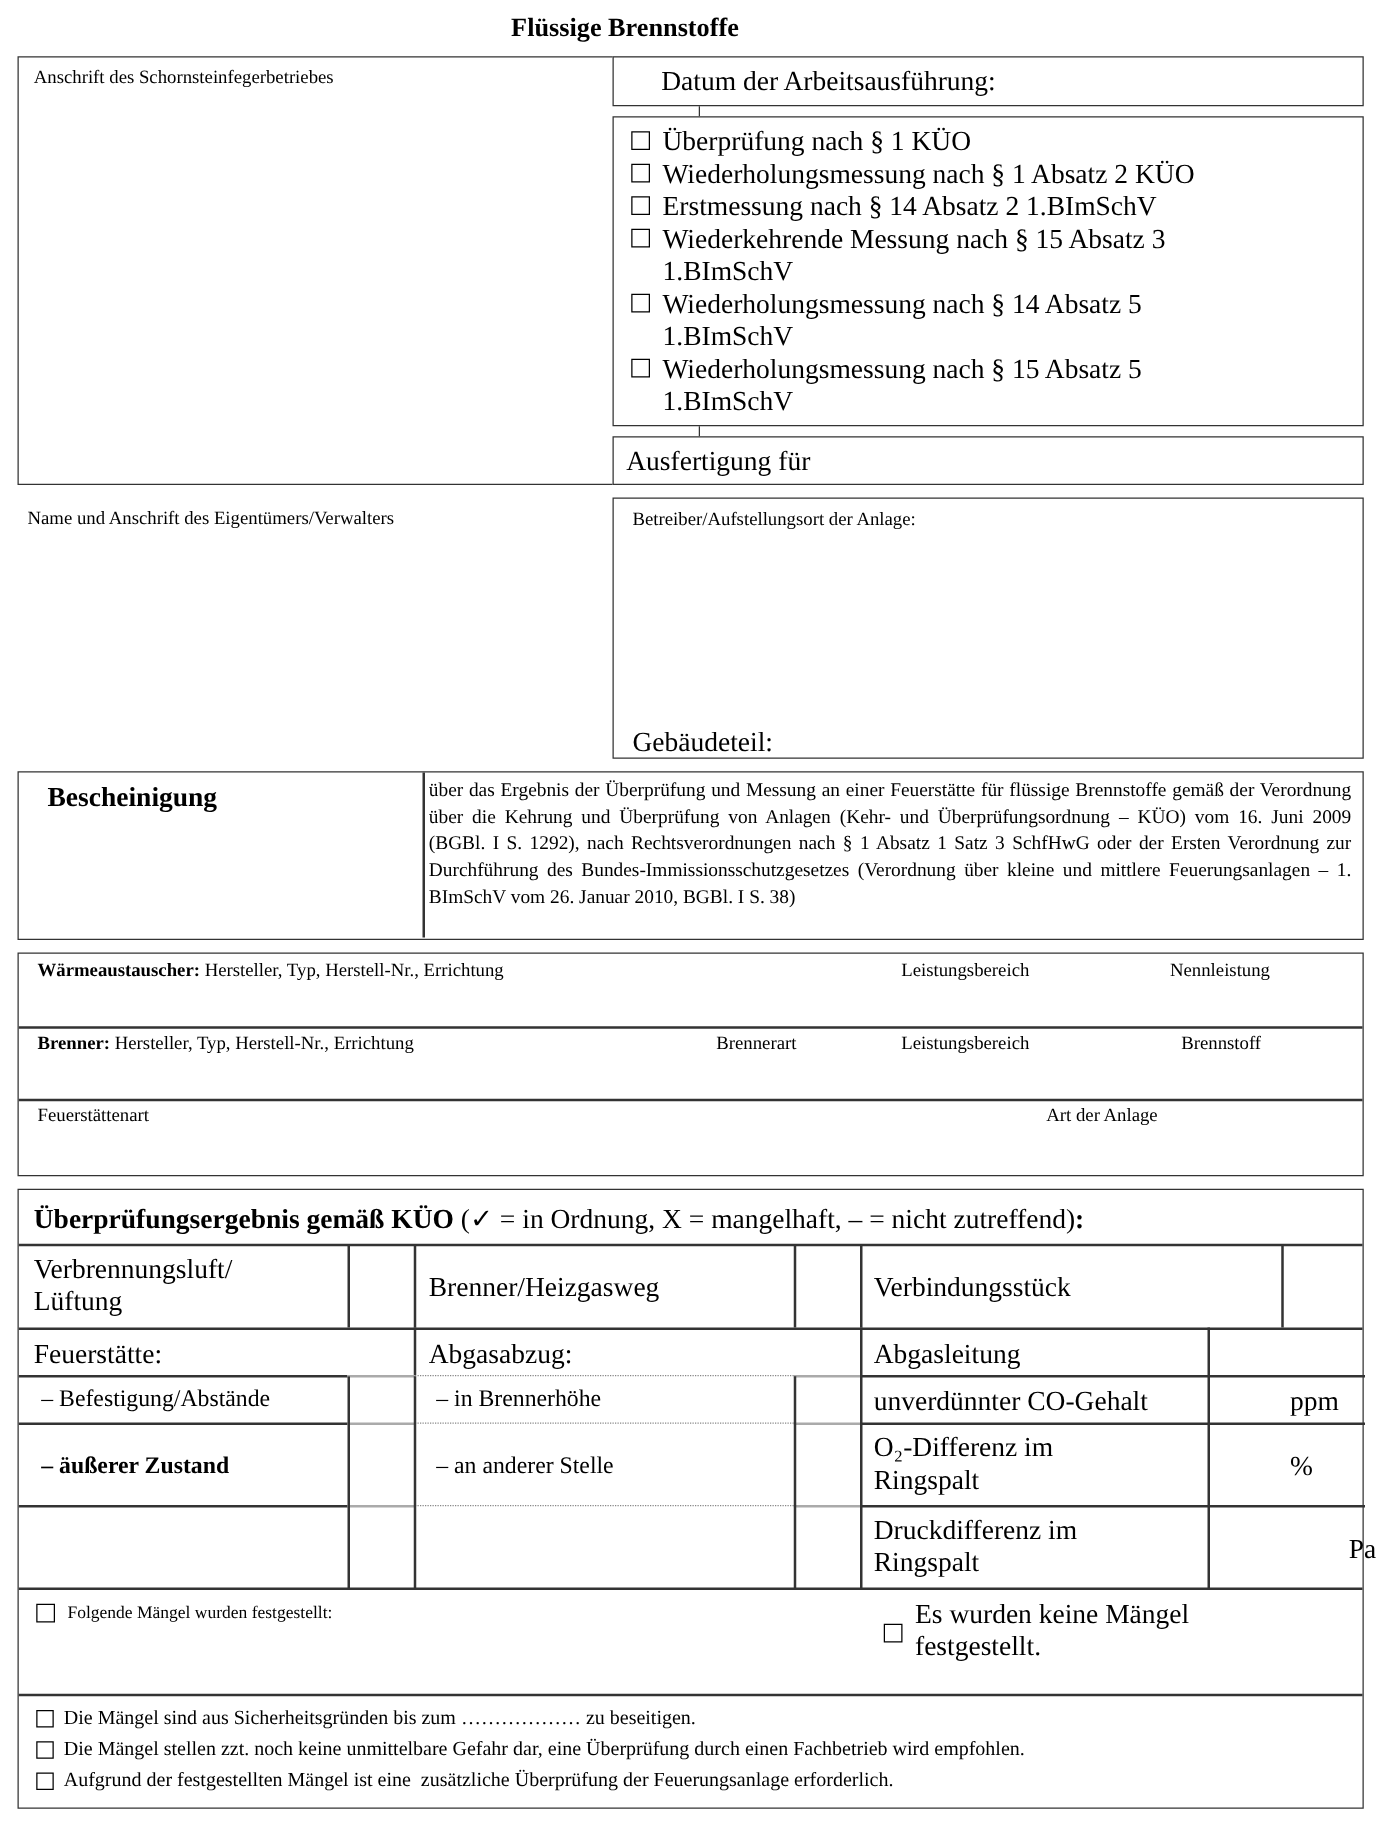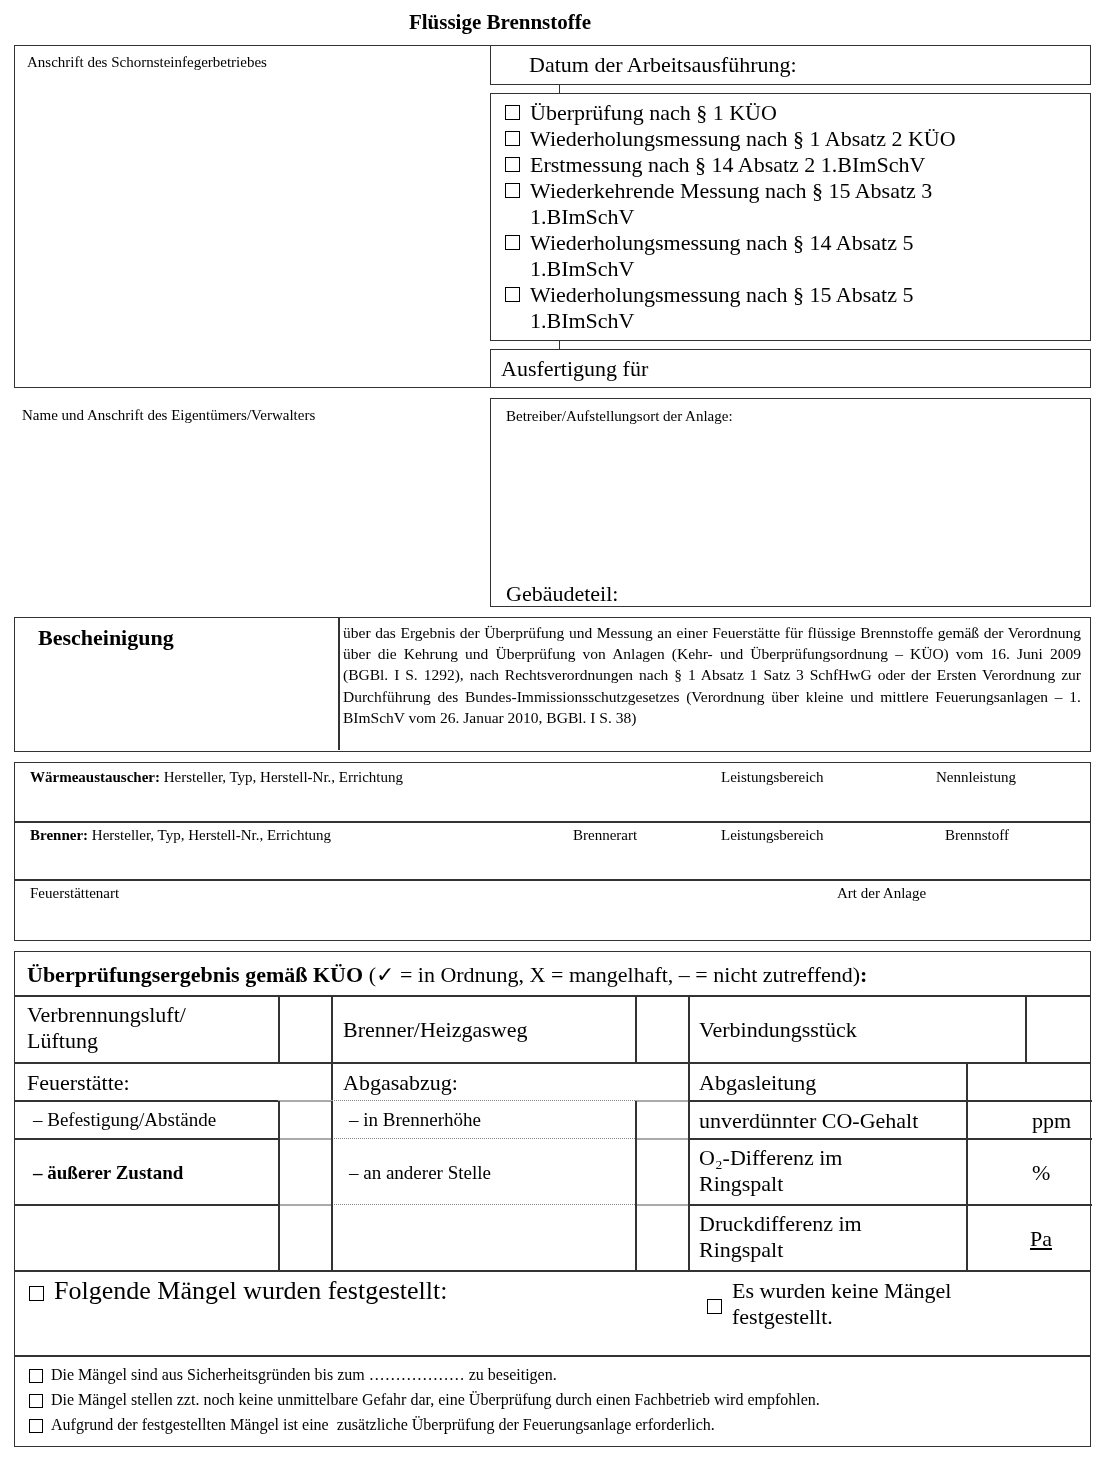--- a/index.html
+++ b/index.html
@@ -156,32 +156,32 @@
   <div class="greyline" style="left:263px; top:252px; width:54px;"></div>
   <div class="dotline" style="left:317px; top:252px; width:303px;"></div>
   <div class="greyline" style="left:620px; top:252px; width:54px;"></div>
   <div class="hline" style="left:673px; top:252px; width:404px;"></div>
 
   <div class="abs" style="left:0; top:253px; width:263px; height:66px;"></div>
   <div class="abs" style="left:264px; top:253px; width:53px; height:66px;"></div>
   <div class="abs" style="left:317px; top:253px; width:303px; height:66px;"></div>
   <div class="abs" style="left:621px; top:253px; width:52px; height:66px;"></div>
   <div class="cell-text big" style="left:684px; top:259px;"><span>Druckdifferenz im</span><br><span>Ringspalt</span></div>
-  <div class="cell-text big" style="left:1015px; top:274px;text-decoration:underline;">Pa</div>
+  <div class="cell-text big" style="left:1064px; top:274px;">Pa</div>
 
   <div class="vline" style="left:263px; top:149px; height:170px;"></div>
   <div class="vline" style="left:316px; top:149px; height:170px;"></div>
   <div class="vline" style="left:620px; top:149px; height:170px;"></div>
   <div class="vline" style="left:673px; top:148px; height:171px;"></div>
   <div class="vline" style="left:951px; top:148px; height:171px;"></div>
   <div class="vline" style="left:263px; top:148px; height:1px; background:#aaa;"></div>
 
   <div class="hline" style="left:0; top:318px; width:100%;"></div>
 
-  <div class="cell-text" style="left:14px; top:326px; font-size:26px; line-height:26px;">
+  <div class="cell-text" style="left:14px; top:326px; font-size:14px; line-height:26px;">
     <span class="cb"></span><span>Folgende Mängel wurden festgestellt:</span>
   </div>
   <div class="abs" style="left:0; top:354px; width:680px; height:48px;"></div>
   <div class="cell-text" style="left:692px; top:326px; font-size:22px; line-height:26px;">
     <div style="display:flex; align-items:center;">
       <span class="cb" style="margin-top:5px;"></span>
       <span><span>Es wurden keine Mängel</span><br><span>festgestellt.</span></span>
     </div>
   </div>
 

